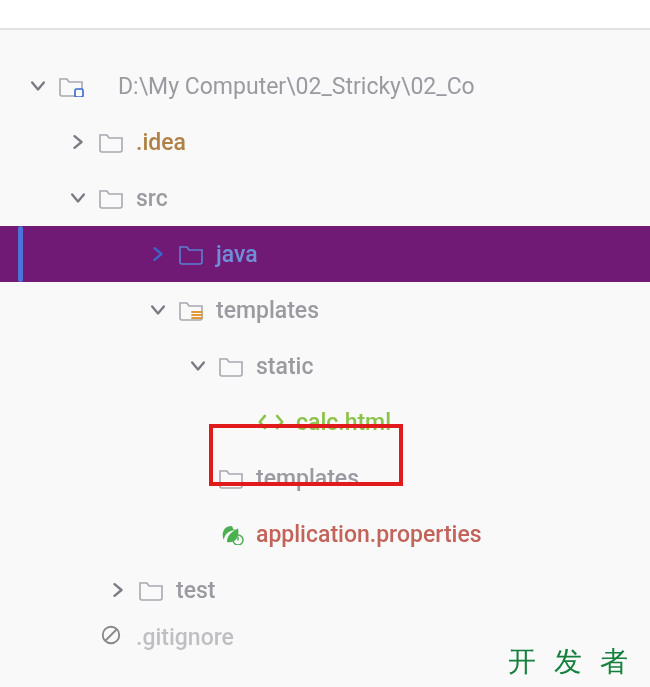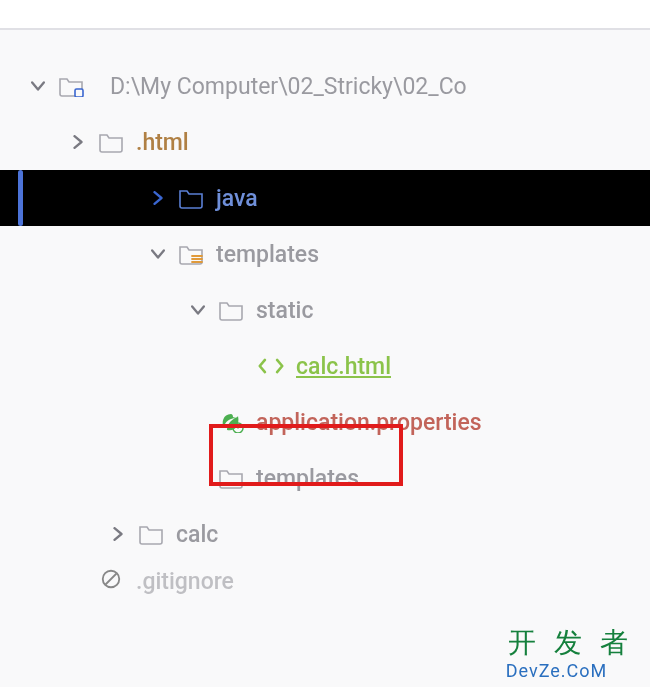--- a/index.html
+++ b/index.html
@@ -44,24 +44,24 @@
     flex-shrink: 0;
     display: inline-flex;
     align-items: center;
     margin-right: 10px;
   }
   .icon svg { width: 26px; height: 22px; }
   .label { color: #9a9aa0; font-weight: 500; }
   .label.root { color: #9a9aa0; font-weight: 700; }
   .label.idea { color: #b08044; }
   .label.app  { color: #c2645a; }
-  .label.html { color: #8bc34a; text-decoration: underline; }
-  .path { color: #9a9aa0; margin-left: 14px; }
+  .label.html { color: #8bc34a; }
+  .path { color: #9a9aa0; margin-left: 22px; }
   .node.selected {
-    background: #000000;
+    background: #701a75;
     position: relative;
   }
   .node.selected::before {
     content: "";
     position: absolute;
     left: 18px;
     top: 0;
     bottom: 0;
     width: 5px;
     background: #4c73d8;
@@ -125,23 +125,37 @@
     <span class="chevron">
       <svg viewBox="0 0 12 12">
           <path d="M3 1 L9 6 L3 11" fill="none" stroke="currentColor" stroke-width="2" stroke-linecap="round" stroke-linejoin="round"></path>
         </svg>
     </span>
     <span class="icon">
       <svg viewBox="0 0 26 22">
           <path class="folder-stroke" d="M2 4 h7 l2 3 h13 v12 a2 2 0 0 1 -2 2 H4 a2 2 0 0 1 -2 -2 Z"></path>
         </svg>
     </span>
-    <span class="label idea">.html</span>
-  </div>
-
+    <span class="label idea">.idea</span>
+  </div>
+
+  <div class="node">
+    <span class="indent" style="width:68px"></span>
+    <span class="chevron">
+      <svg viewBox="0 0 12 12">
+          <path d="M1 3 L6 9 L11 3" fill="none" stroke="currentColor" stroke-width="2" stroke-linecap="round" stroke-linejoin="round"></path>
+        </svg>
+    </span>
+    <span class="icon">
+      <svg viewBox="0 0 26 22">
+          <path class="folder-stroke" d="M2 4 h7 l2 3 h13 v12 a2 2 0 0 1 -2 2 H4 a2 2 0 0 1 -2 -2 Z"></path>
+        </svg>
+    </span>
+    <span class="label">src</span>
+  </div>
 
 
   <div class="node selected">
     <span class="indent" style="width:148px"></span>
     <span class="chevron">
       <svg viewBox="0 0 12 12">
           <path d="M3 1 L9 6 L3 11" fill="none" stroke="currentColor" stroke-width="2" stroke-linecap="round" stroke-linejoin="round"></path>
         </svg>
     </span>
     <span class="icon">
@@ -190,64 +204,63 @@
           <path d="M8 3 L2 10 L8 17 M22 3 L28 10 L22 17" fill="none" stroke="#8bc34a" stroke-width="3" stroke-linecap="round" stroke-linejoin="round"></path>
         </svg>
     </span>
     <span class="label html">calc.html</span>
   </div>
 
   <div class="node">
     <span class="indent" style="width:218px"></span>
     <span class="icon">
       <svg viewBox="0 0 26 22">
+          <path class="folder-stroke" d="M2 4 h7 l2 3 h13 v12 a2 2 0 0 1 -2 2 H4 a2 2 0 0 1 -2 -2 Z"></path>
+        </svg>
+    </span>
+    <span class="label">templates</span>
+  </div>
+
+  <div class="node">
+    <span class="indent" style="width:218px"></span>
+    <span class="icon">
+      <svg viewBox="0 0 26 22">
         <path d="M13 3 C5 3 3 12 6 17 C6 12 10 8 17 7 C12 10 9 14 9 19 C17 21 22 14 20 5 C19 7 17 7 15 6 C15 4 14 3 13 3 Z" fill="#4caf50"></path>
         <circle cx="20" cy="17" r="5" fill="none" stroke="#4caf50" stroke-width="1.5"></circle>
         <path d="M20 14 v3" stroke="#4caf50" stroke-width="1.5" stroke-linecap="round"></path>
       </svg>
     </span>
     <span class="label app">application.properties</span>
   </div>
 
   <div class="node">
-    <span class="indent" style="width:218px"></span>
-    <span class="icon">
-      <svg viewBox="0 0 26 22">
-          <path class="folder-stroke" d="M2 4 h7 l2 3 h13 v12 a2 2 0 0 1 -2 2 H4 a2 2 0 0 1 -2 -2 Z"></path>
-        </svg>
-    </span>
-    <span class="label">templates</span>
-  </div>
-
-  <div class="node">
     <span class="indent" style="width:108px"></span>
     <span class="chevron">
       <svg viewBox="0 0 12 12">
           <path d="M3 1 L9 6 L3 11" fill="none" stroke="currentColor" stroke-width="2" stroke-linecap="round" stroke-linejoin="round"></path>
         </svg>
     </span>
     <span class="icon">
       <svg viewBox="0 0 26 22">
           <path class="folder-stroke" d="M2 4 h7 l2 3 h13 v12 a2 2 0 0 1 -2 2 H4 a2 2 0 0 1 -2 -2 Z"></path>
         </svg>
     </span>
-    <span class="label">calc</span>
+    <span class="label">test</span>
   </div>
 
   <div class="node" style="height:30px;align-items:flex-start;margin-top:6px">
     <span class="indent" style="width:98px"></span>
     <span class="icon">
       <svg viewBox="0 0 24 24">
           <circle cx="12" cy="12" r="9" fill="none" stroke="#888" stroke-width="2"></circle>
           <path d="M6 18 L18 6" stroke="#888" stroke-width="2"></path>
         </svg>
     </span>
     <span class="label" style="opacity:.6">.gitignore</span>
   </div>
 
 </div>
 
 <div class="highlight-box" style="left: 209px; top: 424px; width: 194px; height: 62px;"></div>
 
 <div class="watermark">
   <div class="cn">开发者</div>
-  <div class="en">DevZe.CoM</div>
 </div>
 
 </body></html>

